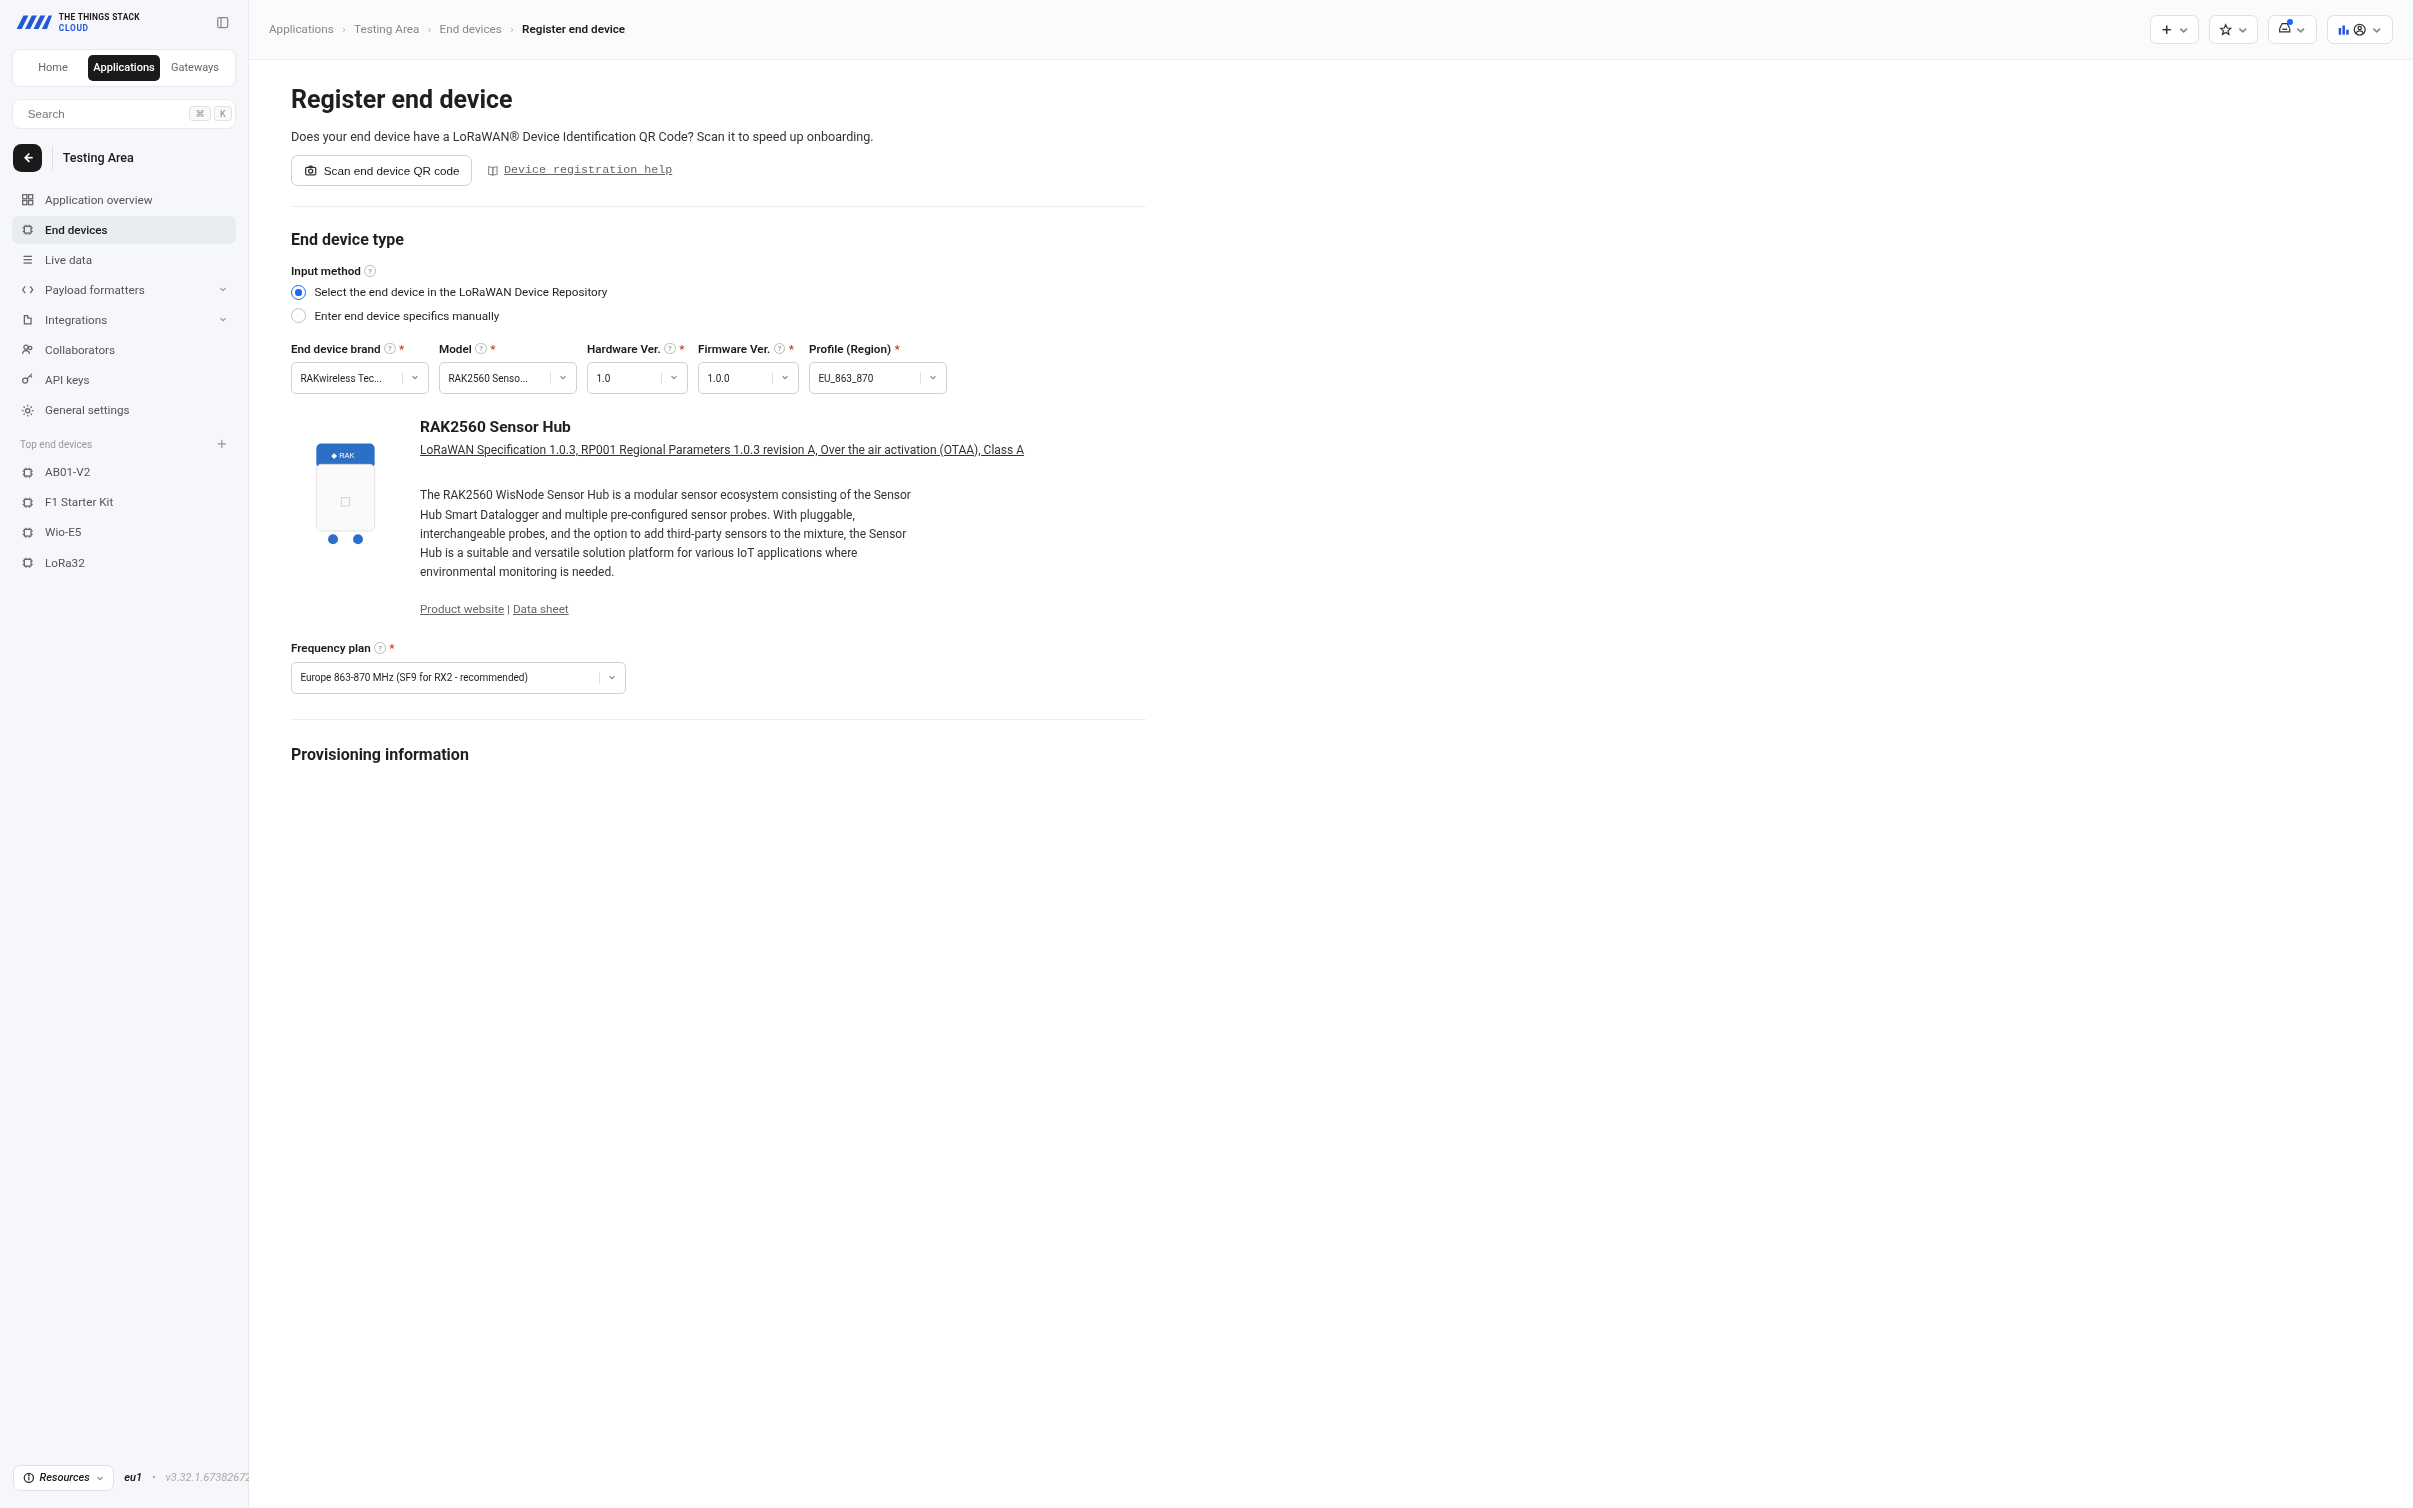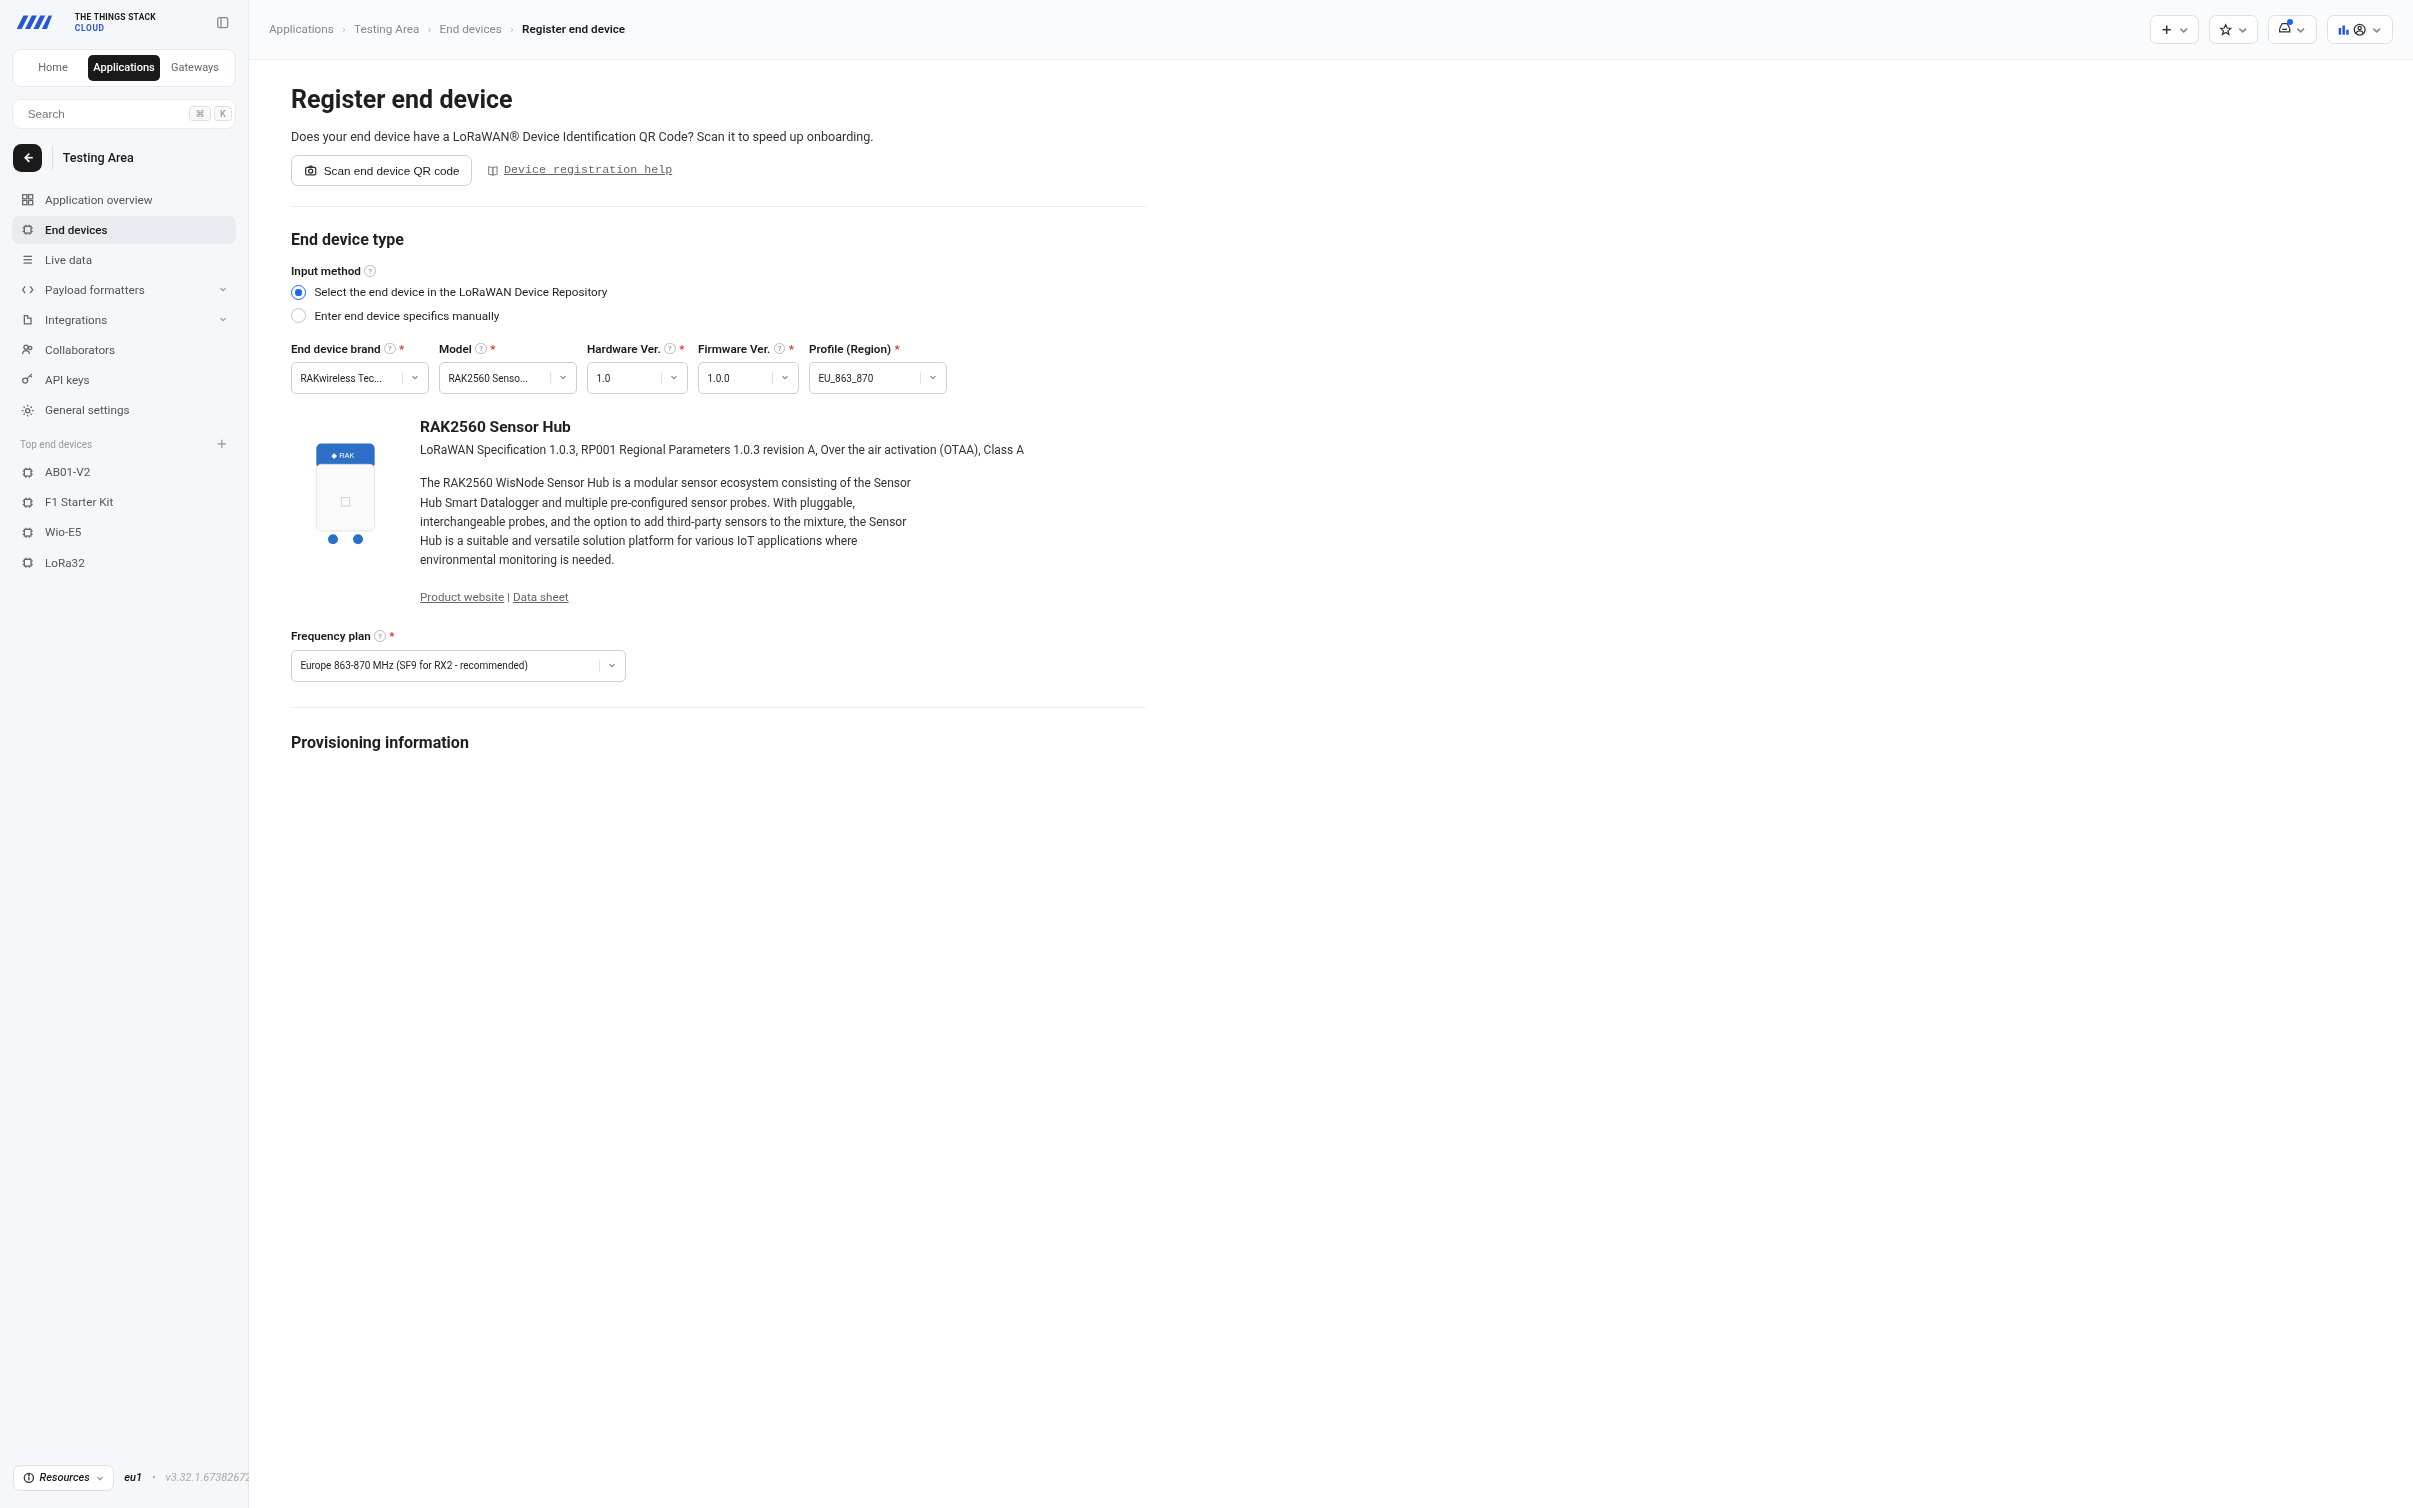--- a/index.html
+++ b/index.html
@@ -2,21 +2,21 @@
 <html style="font-size:13.4px"><head>
 <meta charset="utf-8">
 <style>
 * { box-sizing: border-box; margin: 0; padding: 0; }
 body { font-family: -apple-system, BlinkMacSystemFont, "Segoe UI", Roboto, sans-serif; background: #fafbfc; color: #1f1f1f; font-size: 11.7px; }
 .app { display: flex; height: 100vh; }
 .sidebar { width: 249px; background: #f6f7fa; border-right: 0.8px solid #e8eaed; display: flex; flex-direction: column; padding: 11.7px; }
 .logo-row { display: flex; align-items: center; justify-content: space-between; margin-bottom: 15px; padding: 0 3.4px;}
 .logo { display: flex; align-items: center; gap: 6.7px; }
 .logo-mark { width: 37px; height: 22px; }
-.logo-text { display: flex; flex-direction: column; line-height: 1; margin-left: 16px; }
+.logo-text { display: flex; flex-direction: column; line-height: 1; }
 .logo-line1 { font-size: 8.4px; font-weight: 700; letter-spacing: 0.3px; color: #1a1a1a;}
 .logo-line2 { font-size: 8.4px; font-weight: 700; color: #2457d8; letter-spacing: 0.7px; margin-top: 1.7px;}
 .collapse-btn { width: 20px; height: 20px; display:flex; align-items:center; justify-content:center; color:#888; cursor:pointer;}
 .tabs { display: flex; background: #fff; border-radius: 8.4px; padding: 5px; border: 0.8px solid #e8eaed; margin-bottom: 11.7px;}
 .tab { flex: 1; text-align: center; padding: 6.7px 5px; border-radius: 5px; font-size: 11px; color: #666; cursor:pointer;}
 .tab.active { background: #1a1a1a; color: #fff; font-weight: 500;}
 .search-box { display:flex; align-items:center; background:#fff; border:0.8px solid #e8eaed; border-radius:8.4px; padding:6.7px 8.4px; margin-bottom:15px; gap:6.7px;}
 .search-box input { flex:1; border:none; outline:none; font-size:11.7px; color:#666; background:transparent;}
 .kbd-group { display:flex; gap:3.4px;}
 .kbd { border:0.8px solid #e0e0e0; border-radius:3.4px; padding:0.8px 5px; font-size:9.2px; color:#888; background:#fafafa;}
@@ -57,21 +57,21 @@
 .radio.unchecked { border-color:#c0c0c0;}
 .radio .dot { width:6.7px; height:6.7px; background:#1a66ff; border-radius:50%;}
 .selects-row { display:flex; gap:10px; margin-bottom:23.5px;}
 .select-col { display:flex; flex-direction:column;}
 .select { display:flex; align-items:center; justify-content:space-between; background:#fff; border:0.8px solid #d0d0d0; border-radius:5px; padding:7.5px 8.4px; font-size:10px; cursor:pointer; min-height:32px;gap:12px;}
 .select .val { white-space:nowrap; overflow:hidden; text-overflow:ellipsis; max-width:101px;}
 .select .arrow-wrap { border-left:0.8px solid #e0e0e0; padding-left:6.7px; margin-left:6.7px; color:#888;}
 .device-card { display:flex; gap:20px; margin-bottom:25px;}
 .device-img { width:109px; height:151px; display:flex; align-items:center; justify-content:center;}
 .device-body h3 { font-size:15.5px; font-weight:700; margin-bottom:5px;}
-.device-spec { font-size:12px; color:#333; margin-bottom:15px; line-height:1.55;}
+.device-spec { font-size:12px; color:#333; margin-bottom:27px; line-height:1.55;text-decoration:underline;}
 .device-desc { font-size:12px; color:#333; line-height:1.6; margin-bottom:20px; max-width:503px;}
 .device-links { font-size:11.7px; color:#666;}
 .device-links .ulink { text-decoration:underline; cursor:pointer;}
 .freq-select { width:335px;}
 .freq-select .val { max-width:285px;}
 .divider-bottom { border-top:0.8px solid #eee; margin:25px 0;}
 .notif-dot { position:absolute; top:-1.7px; right:-1.7px; width:5.9px; height:5.9px; background:#1a66ff; border-radius:50%;}
 .rel { position:relative;}
 </style>
 </head>

